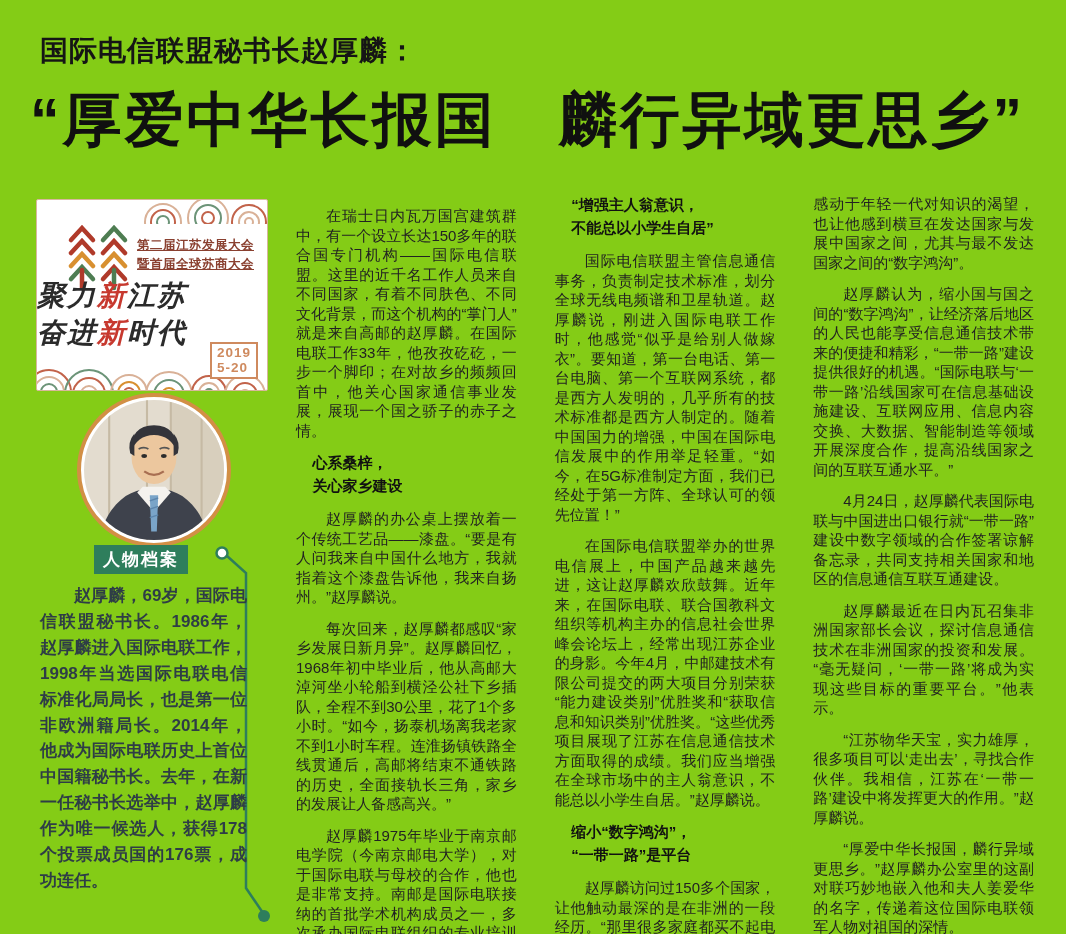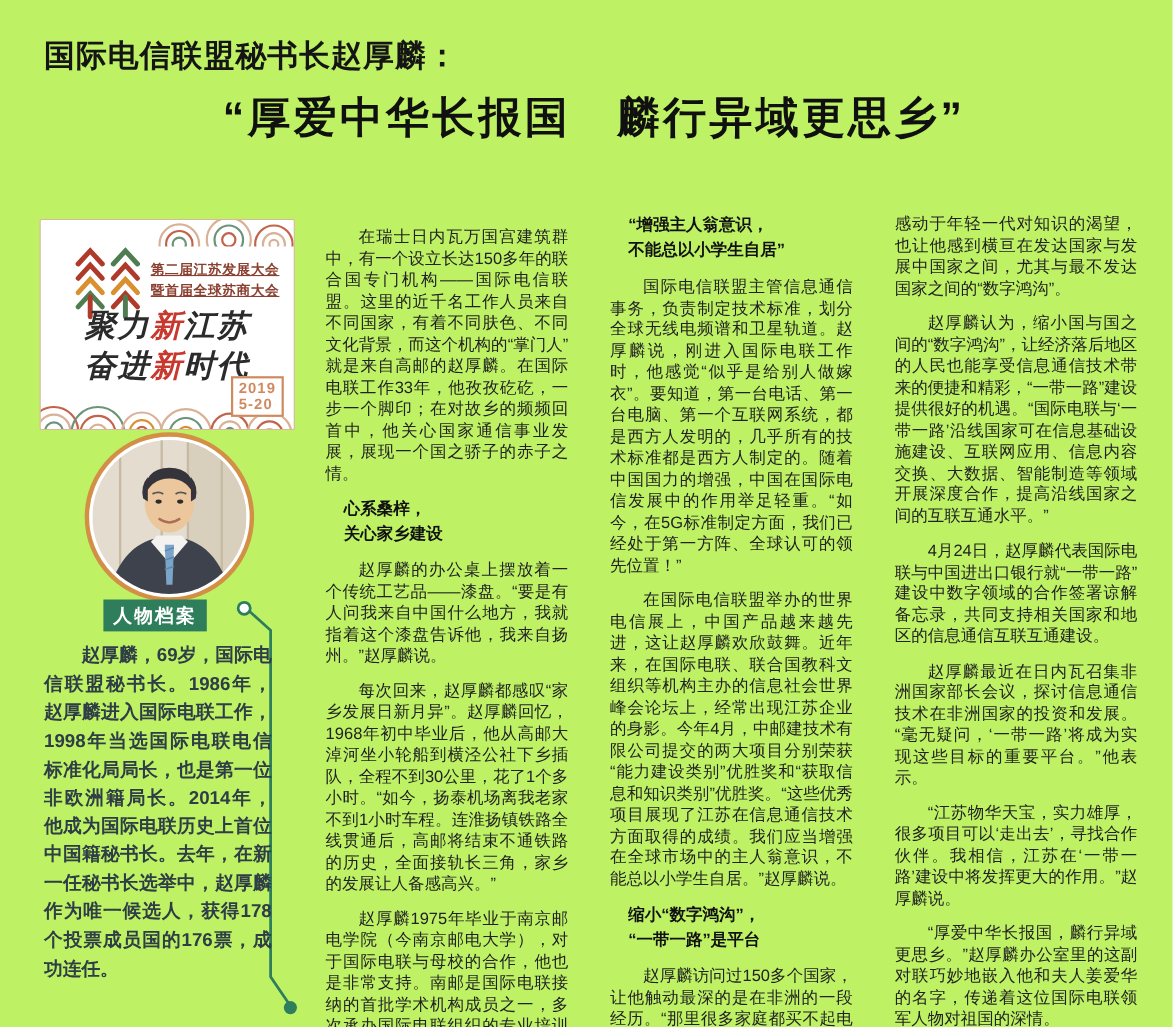--- a/index.html
+++ b/index.html
@@ -1,42 +1,42 @@
 <!DOCTYPE html>
 <html lang="zh"><head>
 <meta charset="utf-8">
 <style>
   html,body{margin:0;padding:0;background:#fff;}
   .page{
-    position:relative;width:1066px;height:934px;background:#bef264;overflow:hidden;
+    position:relative;width:1066px;height:934px;background:#84cc16;overflow:hidden;
     font-family:"Liberation Sans","DejaVu Sans",sans-serif;color:#1f1f1f;
   }
   
   .kicker{
     position:absolute;left:40px;top:32px;font-size:28px;font-weight:800;
     color:#151515;letter-spacing:1px;white-space:nowrap;
   }
   .headline{
-    position:absolute;left:30px;top:84px;width:1020px;font-size:39px;font-weight:900;
-    color:#101010;letter-spacing:3px;white-space:nowrap;line-height:1.25;text-align:center;
+    position:absolute;left:30px;top:84px;width:1020px;font-size:59px;font-weight:900;
+    color:#101010;letter-spacing:3px;white-space:nowrap;line-height:1.25;
   }
   
   .badge{
     position:absolute;left:36px;top:199px;width:230px;height:190px;
     border:1px solid #d8b79c;background:#fff;overflow:hidden;border-radius:2px;
   }
   .badge .clouds-top{position:absolute;top:-4px;right:-6px;}
   .badge .clouds-bottom{position:absolute;bottom:-4px;left:-4px;}
   .badge-logo{position:absolute;left:26px;top:20px;}
   .badge-event{
     position:absolute;left:100px;top:36px;font-size:12.5px;font-weight:bold;
     color:#8a4030;line-height:1.55;letter-spacing:0.5px;white-space:nowrap;text-decoration:underline;
   }
   .badge-slogan{
-    position:absolute;left:0;top:78px;width:100%;text-align:center;
+    position:absolute;left:0;top:78px;width:100%;
     font-weight:900;font-style:italic;font-size:28px;line-height:1.32;
     color:#2b2b2b;letter-spacing:2px;white-space:nowrap;
   }
   .badge-slogan .hi{color:#c7392f;}
   .badge-date{
     position:absolute;right:9px;bottom:11px;border:2px solid #cf8a5e;background:#fff;
     color:#cf8a5e;font-size:13.5px;font-weight:bold;line-height:1.15;
     padding:1px 5px;text-align:left;letter-spacing:1px;
   }
   .portrait{

